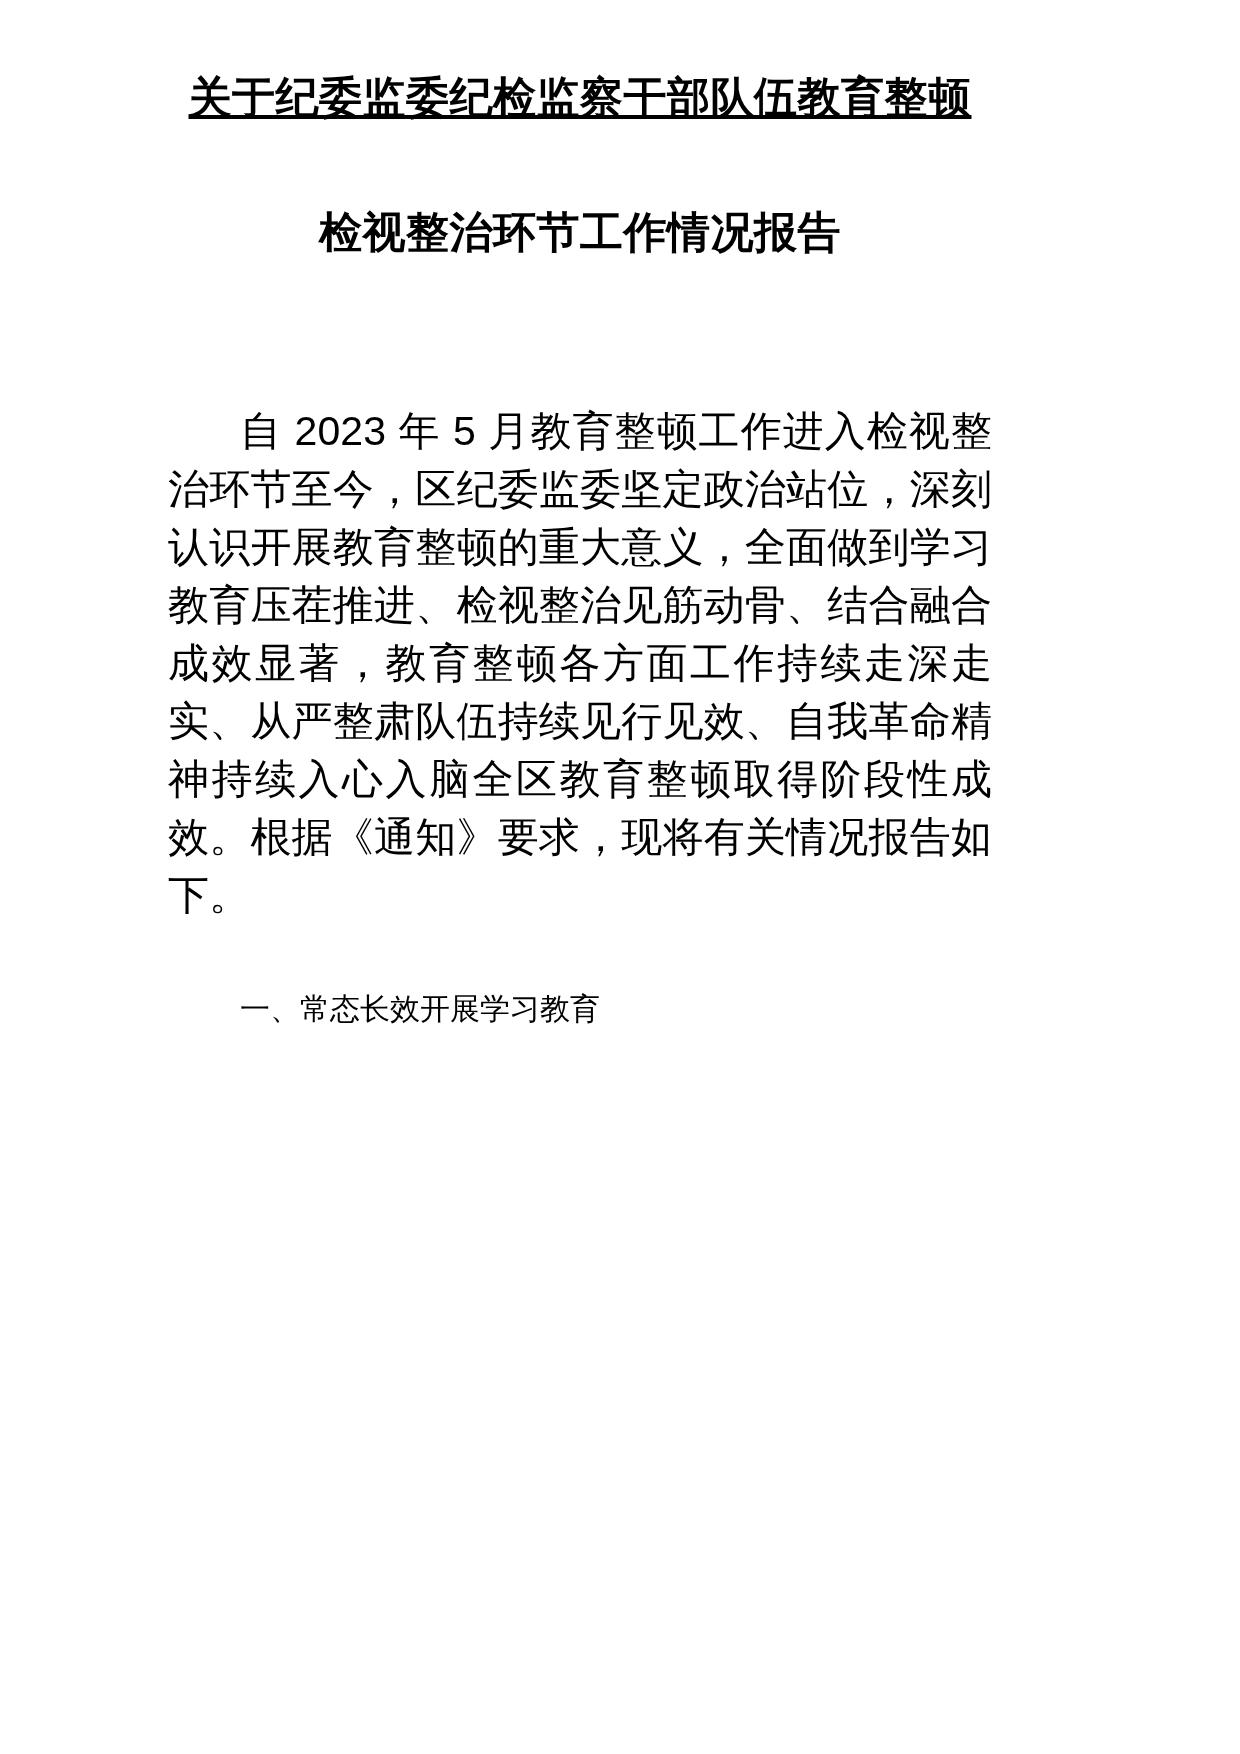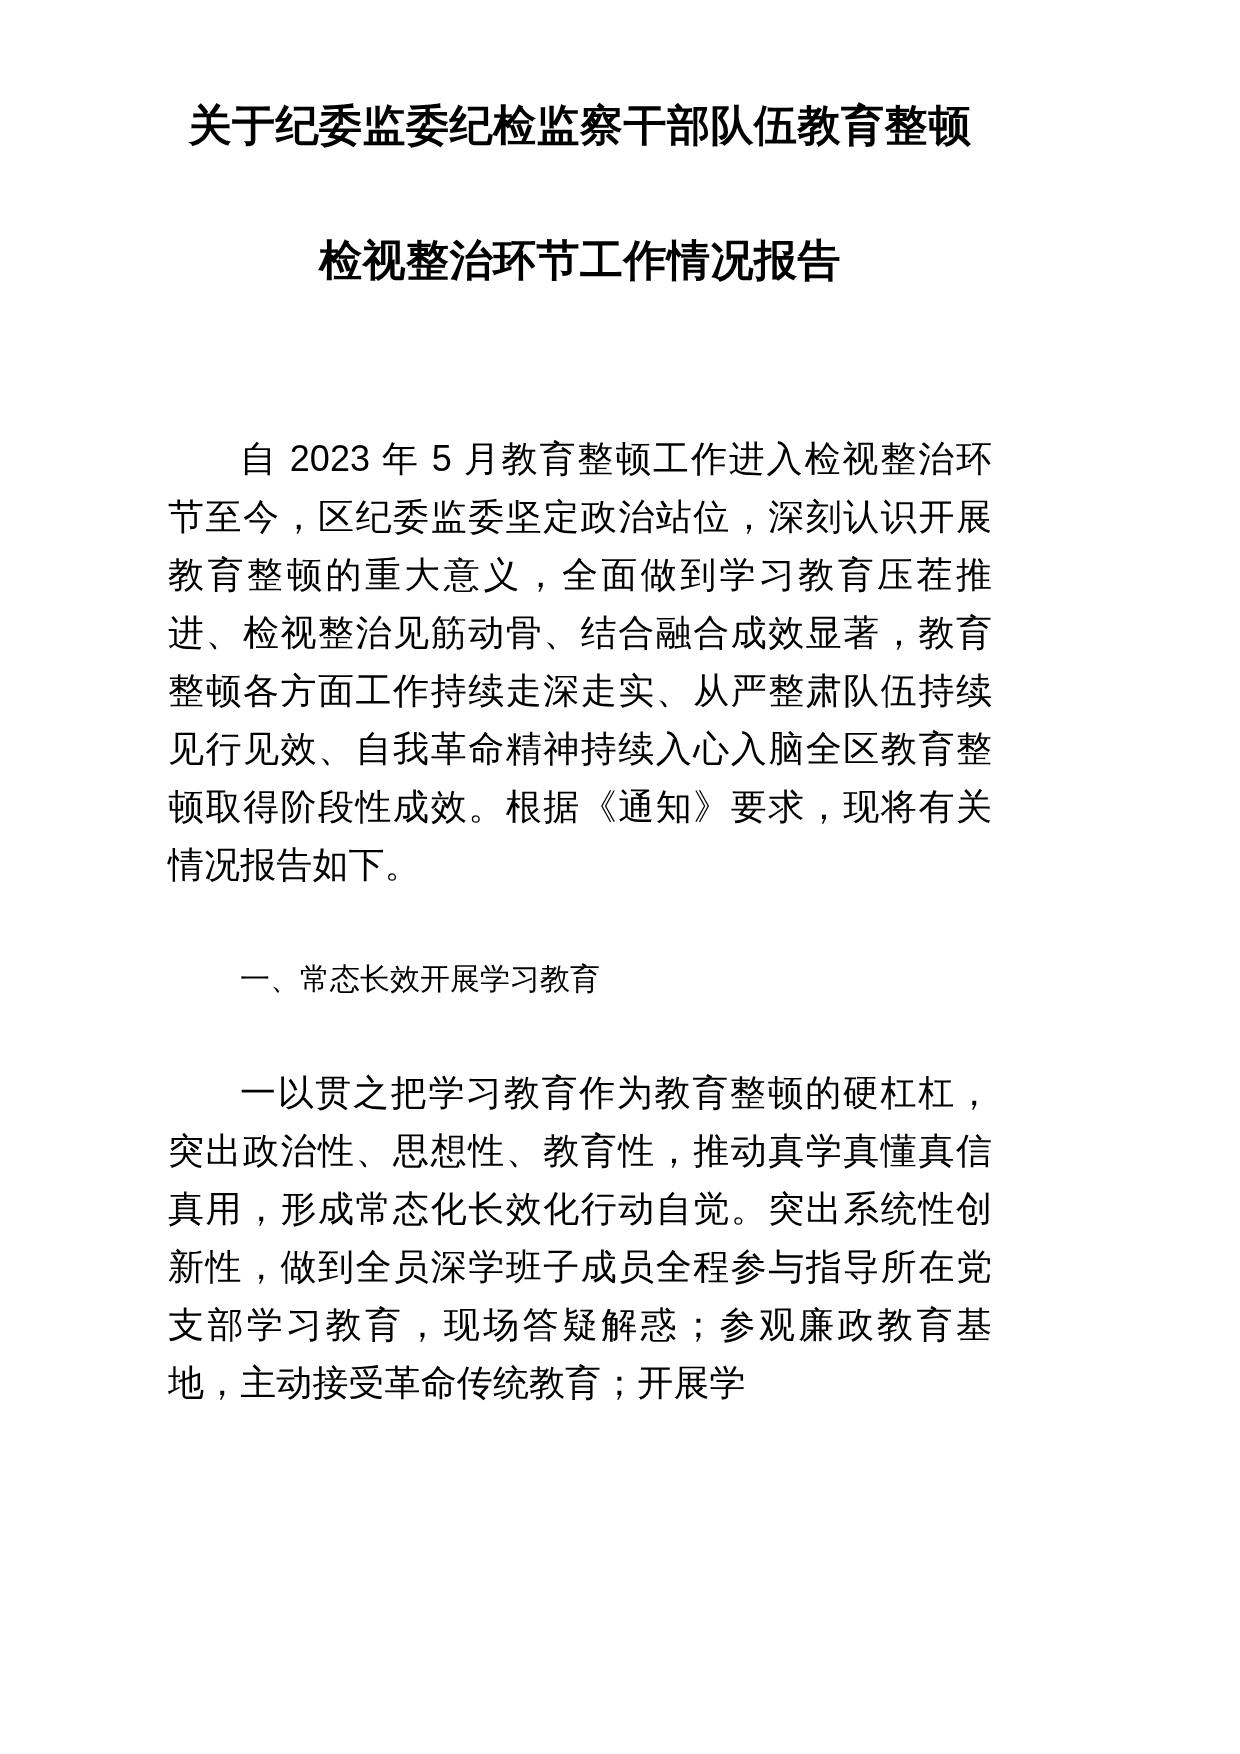--- a/index.html
+++ b/index.html
@@ -28,31 +28,32 @@
   }
   .doc-title {
     font-size: 43px;
     font-weight: bold;
     line-height: 1.0;
     text-align: center;
     letter-spacing: 0.5px;
     color: #000000;
   }
   .title-line-1 {
-    padding-top: 104px;
+    padding-top: 76px;
+    text-decoration: underline;
   }
   .title-line-2 {
     padding-top: 92px;
   }
   .body-block {
     padding-top: 148px;
   }
   p.para {
     margin: 0;
-    font-size: 36px;
+    font-size: 41px;
     line-height: 58px;
     text-align: justify;
     text-justify: inter-ideograph;
     text-indent: 72px;
     letter-spacing: 0.1px;
     color: #000000;
     word-break: break-all;
   }
   p.para.spaced {
     margin-top: 56px;
@@ -75,17 +76,16 @@
     <div class="doc-title title-line-1">关于纪委监委纪检监察干部队伍教育整顿</div>
 
     <div class="doc-title title-line-2">检视整治环节工作情况报告</div>
 
     <div class="body-block">
 
       <p class="para">自 2023 年 5 月教育整顿工作进入检视整治环节至今，区纪委监委坚定政治站位，深刻认识开展教育整顿的重大意义，全面做到学习教育压茬推进、检视整治见筋动骨、结合融合成效显著，教育整顿各方面工作持续走深走实、从严整肃队伍持续见行见效、自我革命精神持续入心入脑全区教育整顿取得阶段性成效。根据《通知》要求，现将有关情况报告如下。</p>
 
       <p class="section-heading">一、常态长效开展学习教育</p>
 
-      <p class="para spaced">一以贯之把学习教育作为教育整顿的硬杠杠，突出政治性、思想性、教育性，推动真学真懂真信真用，形成常态化长效化行动自觉。突出系统性创新性，做到全员深学班子成员全程参与指导所在党支部学习教育，现场答疑解惑；参观廉政教育基地，主动接受革命传统教育；开展学</p>
 
     </div>
   </div>
 </div>
 
 </body></html>

